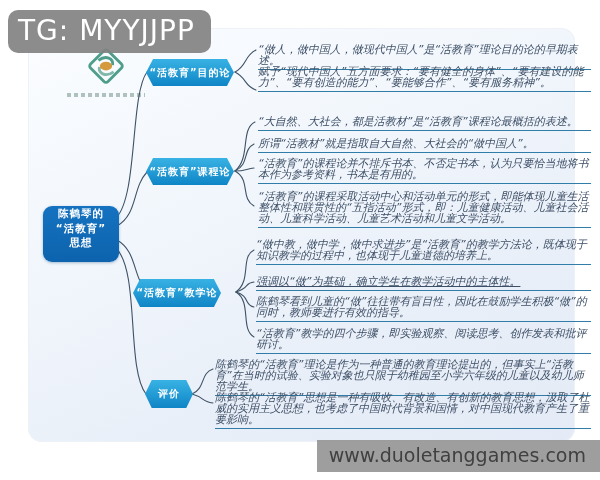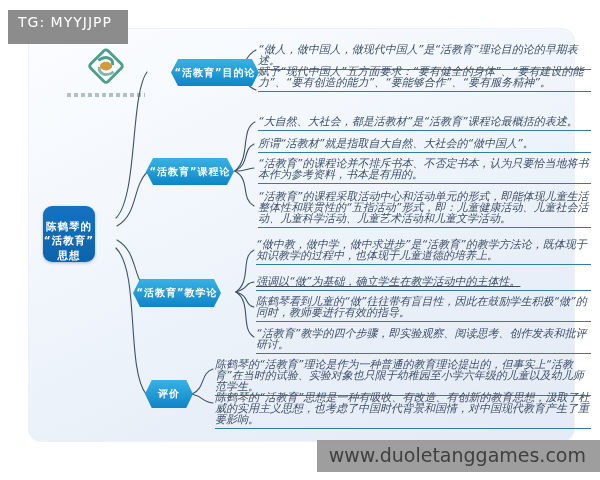--- a/index.html
+++ b/index.html
@@ -5,22 +5,23 @@
   html,body{margin:0;padding:0;}
   body{
     width:600px;height:480px;position:relative;overflow:hidden;
     background:#ffffff;
     font-family:"DejaVu Sans",sans-serif;
   }
   
   .wm-top{
     position:absolute;left:8px;top:10px;z-index:30;
     background:rgba(130,130,130,.92);color:#ffffff;
-    font-size:14px;letter-spacing:1px;
-    padding:4px 16px 14px 10px;
+    font-size:28px;letter-spacing:1px;
+    padding:4px 16px 6px 10px;
+    border-radius:10px;
   }
   .wm-bottom{
     position:absolute;right:0;top:440px;z-index:30;
     background:rgba(150,150,150,.92);color:#404040;
     font-size:19px;padding:4px 14px 6px 12px;
   }
   
   .card{
     position:absolute;left:28px;top:28px;width:547px;height:414px;
     border-radius:14px;
@@ -34,37 +35,37 @@
     margin-top:2px;text-align:center;font-size:17px;font-weight:bold;
     color:#20695c;letter-spacing:3px;
   }
   .logo-tagline{
     margin:3px auto 0;width:78px;height:4px;
     background:repeating-linear-gradient(90deg,#9db3ac 0 4px,transparent 4px 7px);
     opacity:.8;
   }
   
   .root{
-    position:absolute;left:43px;top:206px;width:52px;height:56px;z-index:10;
+    position:absolute;left:43px;top:206px;width:76px;height:56px;z-index:10;
     background:linear-gradient(180deg,#1572c0,#0d63ad);
     border-radius:9px;color:#fff;font-weight:bold;
-    display:flex;flex-direction:column;align-items:center;justify-content:flex-end;
+    display:flex;flex-direction:column;align-items:center;justify-content:flex-start;
     font-size:10.5px;line-height:14.5px;letter-spacing:1px;
     box-shadow:0 1px 3px rgba(20,70,120,.35);
   }
   .hex{
     position:absolute;z-index:10;
     background:linear-gradient(180deg,#38b2e4 0%,#129
 0cd 55%,#0f85c6 100%);
     background:linear-gradient(180deg,#38b2e4,#0f85c6);
     color:#fff;font-size:10px;font-weight:bold;letter-spacing:1px;
     display:flex;align-items:center;justify-content:center;
     clip-path:polygon(8% 0,92% 0,100% 50%,92% 100%,8% 100%,0 50%);
   }
-  .hex.b1{left:146px;top:59px;width:88px;height:27px;margin-left:25px;}
+  .hex.b1{left:146px;top:59px;width:88px;height:27px;}
   .hex.b2{left:146px;top:158px;width:88px;height:27px;}
   .hex.b3{left:133px;top:279px;width:88px;height:28px;}
   .hex.b4{left:145px;top:380px;width:48px;height:28px;
     clip-path:polygon(14% 0,86% 0,100% 50%,86% 100%,14% 100%,0 50%);}
   
   .item{
     position:absolute;z-index:8;
     font-size:11px;line-height:11px;color:#3d4f66;font-style:italic;
     border-bottom:1.5px solid #2f7da8;padding-bottom:3px;
   }

